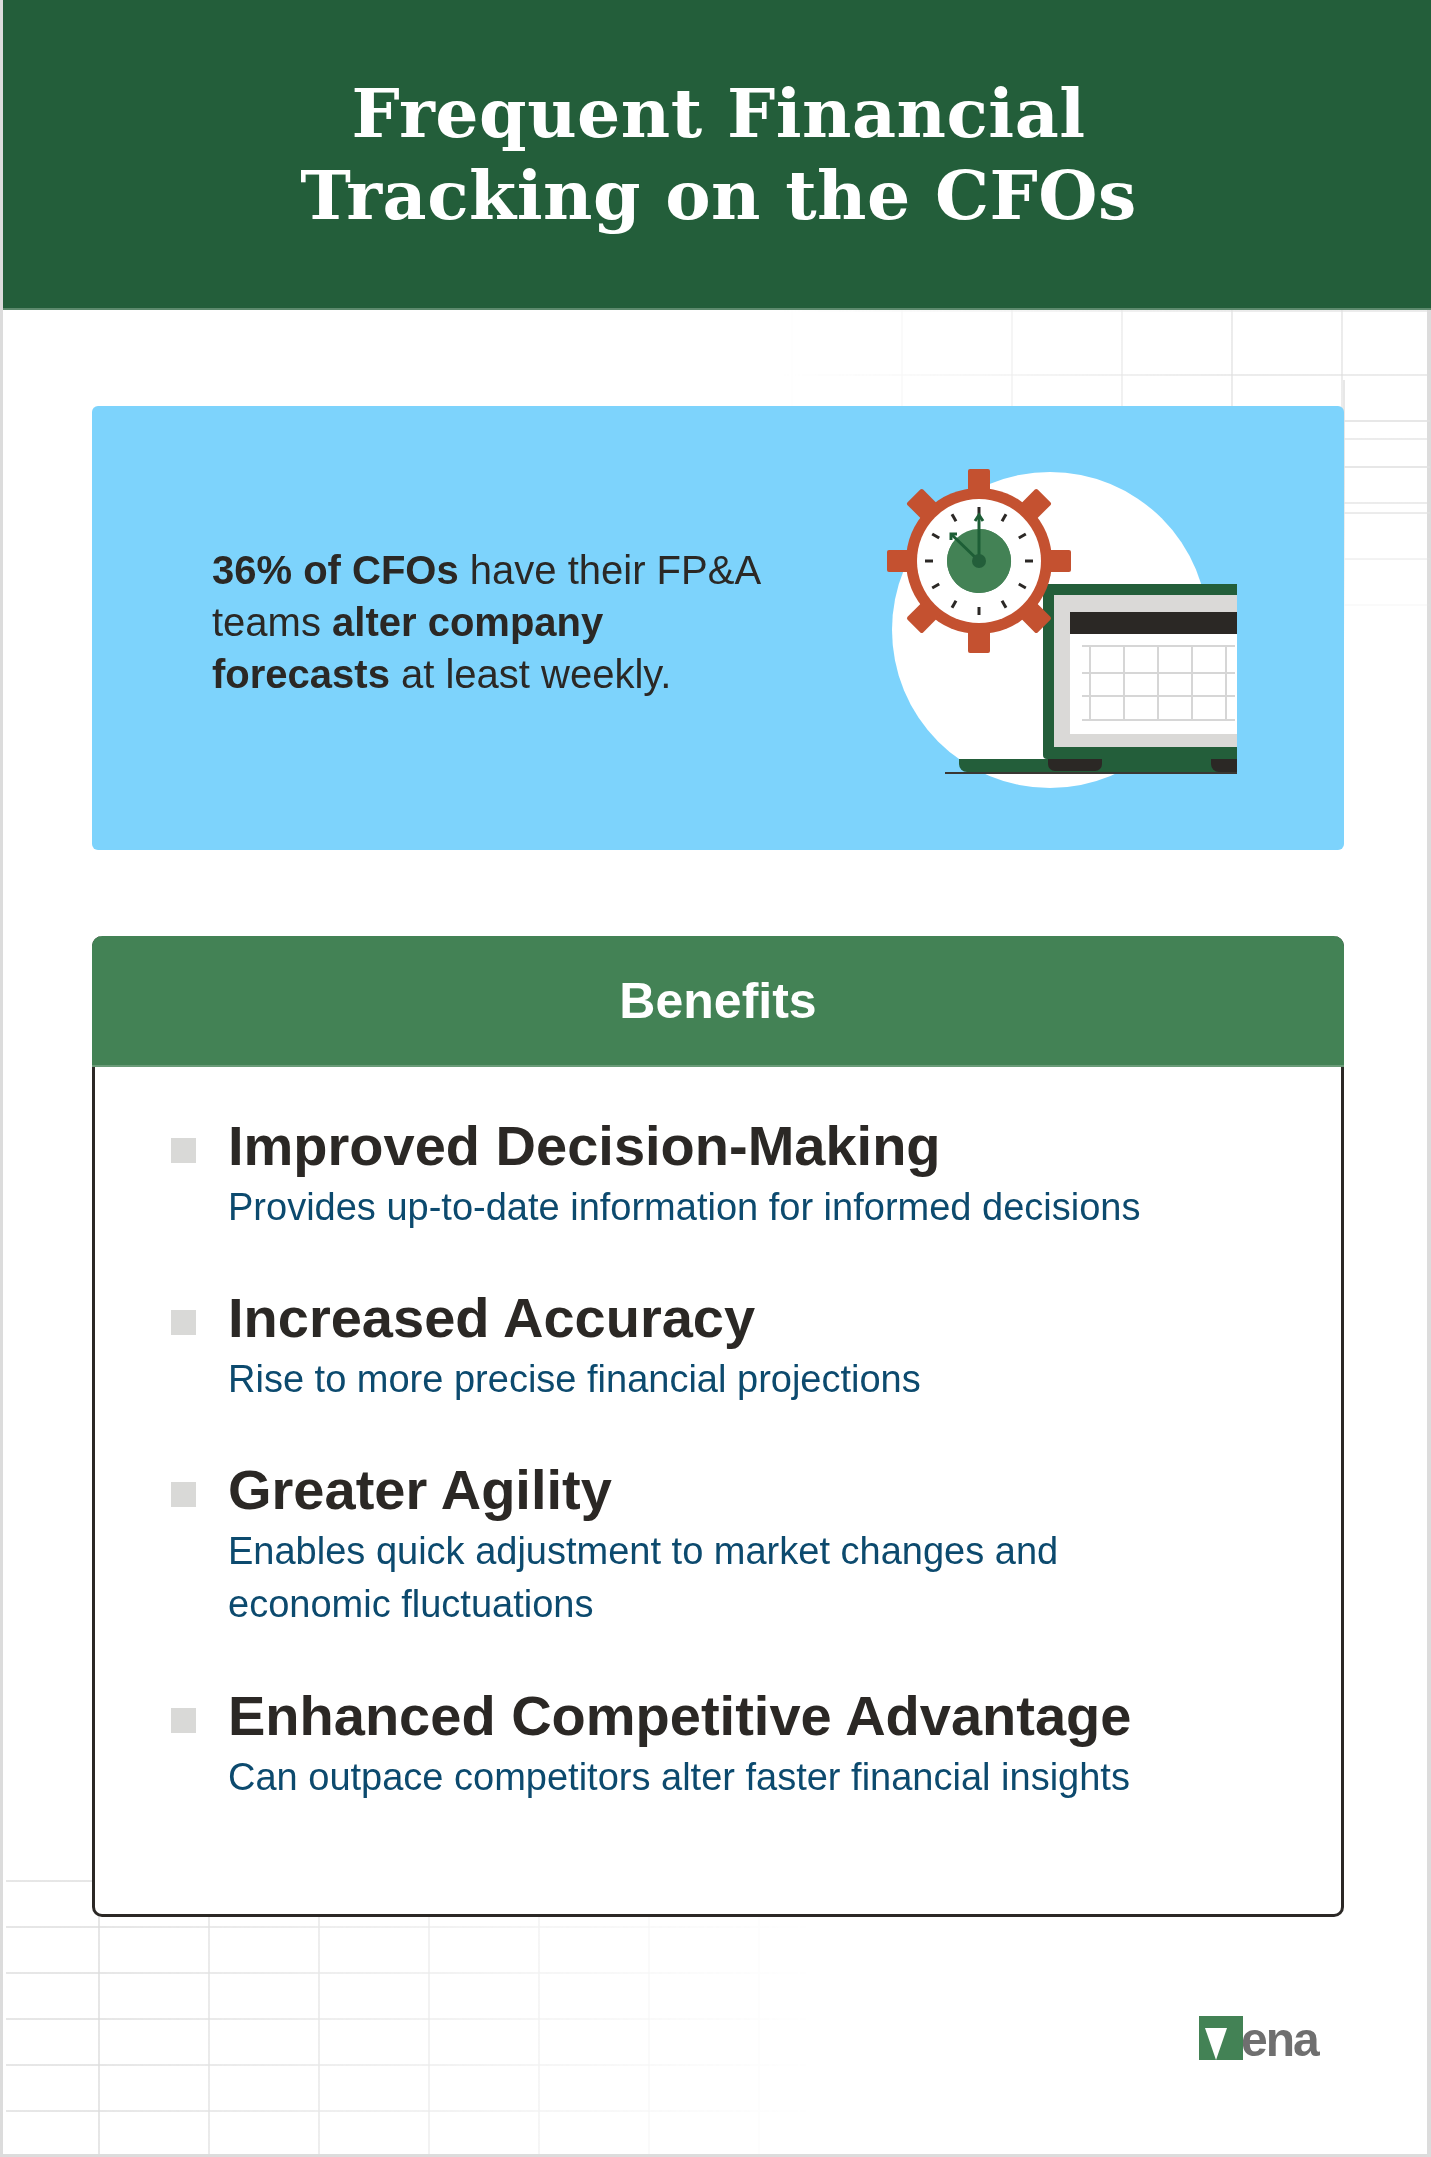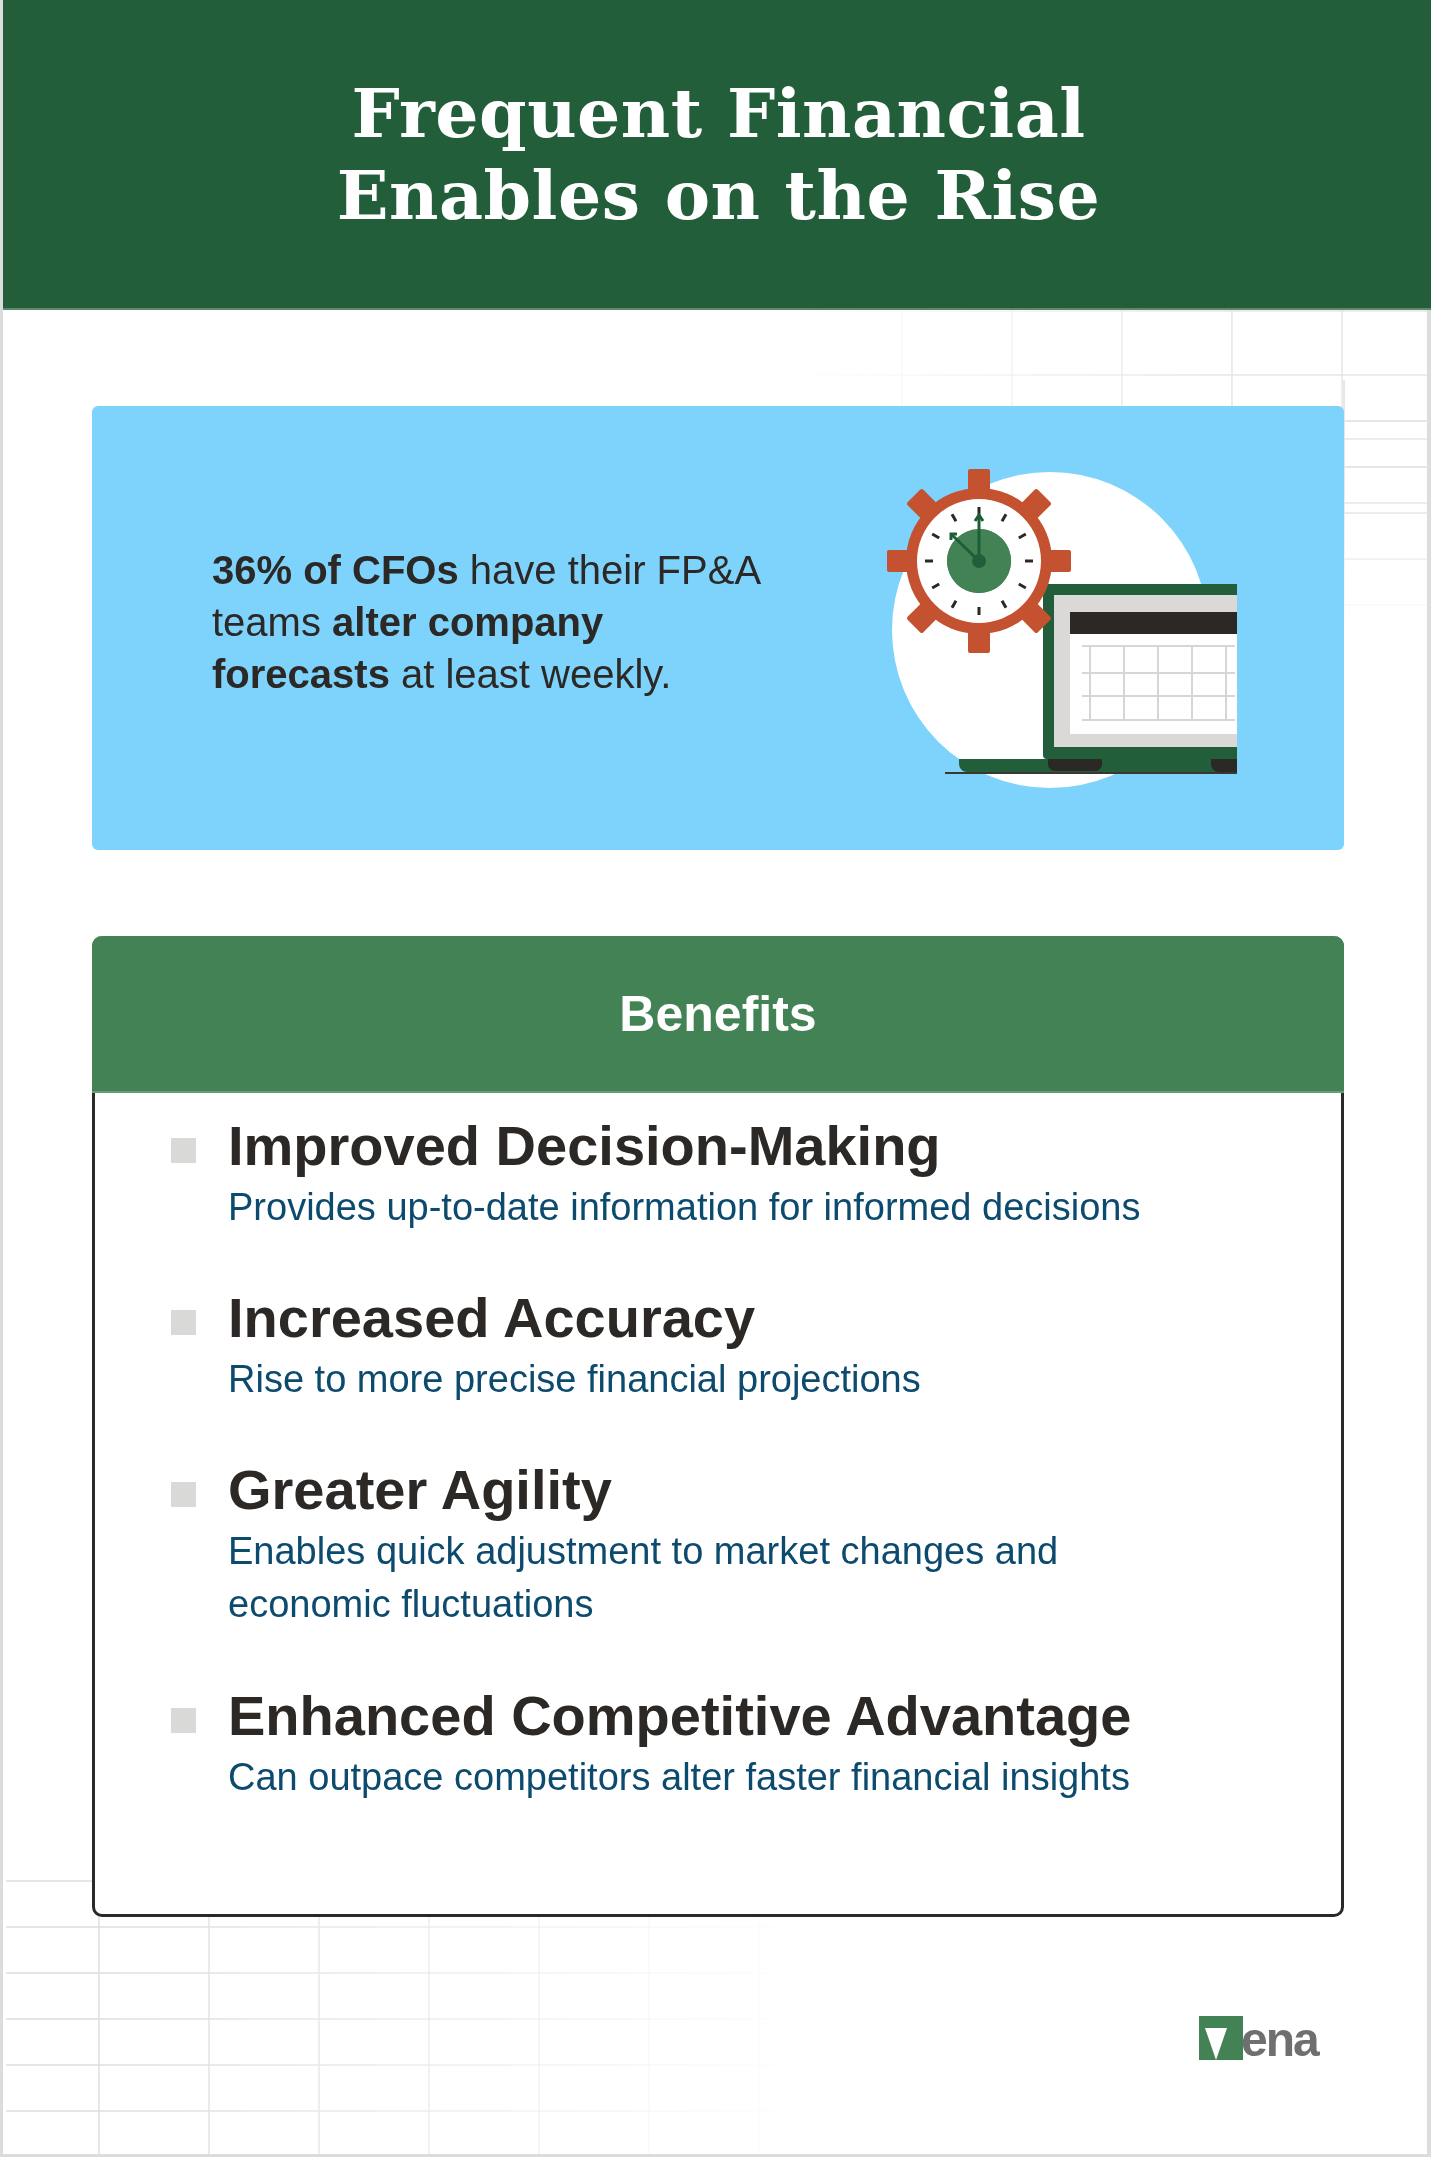--- a/index.html
+++ b/index.html
@@ -79,21 +79,21 @@
     .illustration { position: absolute; left: 745px; top: 40px; width: 400px; height: 380px; }
 
     .benefits {
       position: absolute; left: 89px; top: 936px; width: 1252px; height: 981px;
       border: 3px solid #2b2825;
       border-top: none;
       border-radius: 10px;
       background: #ffffff;
     }
     .benefits-header {
-      position: absolute; left: -3px; top: 0; width: 1252px; height: 157px;
+      position: absolute; left: -3px; top: 0; width: 1252px; height: 131px;
       background: #438255;
       border-radius: 10px 10px 0 0;
       display: flex; align-items: center; justify-content: center;
       border-bottom: 2px solid #6a9b78;
     }
     .benefits-title {
       color: #ffffff; font-weight: bold; font-size: 50px;
       font-family: "Liberation Sans", sans-serif;
     }
     .benefit-list { position: absolute; left: 0; top: 131px; width: 100%; }
@@ -135,21 +135,21 @@
 
 <div class="page">
 
   <div class="grid-tr"></div>
   <div class="grid-tr2"></div>
   <div class="grid-bl"></div>
 
   <header class="header">
     <h1 class="header-title">
       <span>Frequent Financial</span><br>
-      <span>Enables on the Rise</span>
+      <span>Tracking on the CFOs</span>
     </h1>
   </header>
 
   <section class="stat-box">
     <p class="stat-text"><b>36% of CFOs</b><span> have their FP&amp;A teams </span><b>alter company forecasts</b><span> at least weekly.</span></p>
 
     <div class="illustration">
       <svg width="400" height="380" viewBox="0 0 400 380" xmlns="http://www.w3.org/2000/svg">
 
         <circle cx="213" cy="184" r="158" fill="#ffffff"></circle>

